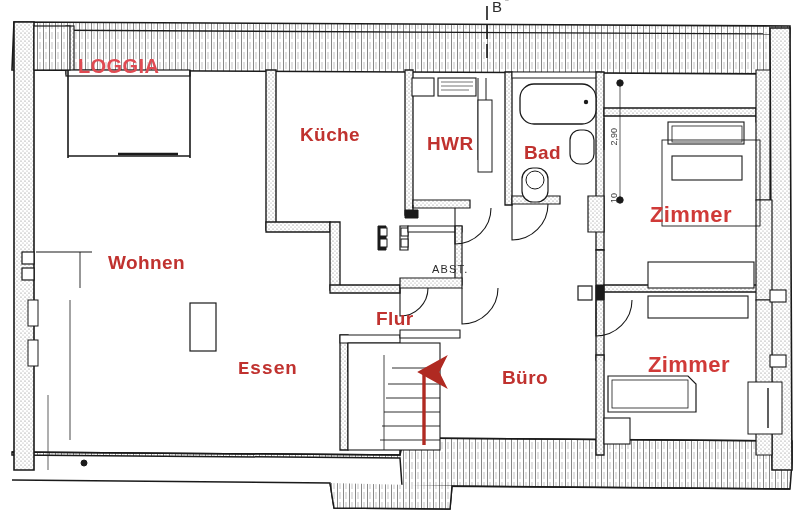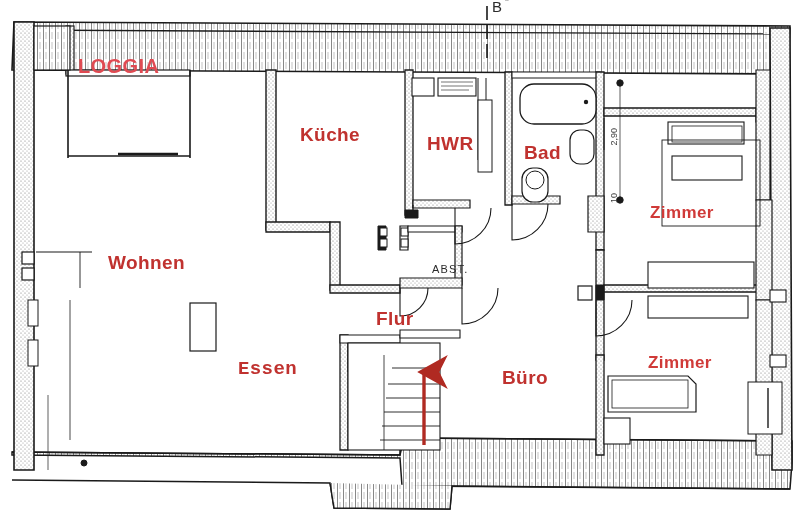--- a/index.html
+++ b/index.html
@@ -4,21 +4,21 @@
 <style>
   html,body{margin:0;padding:0;background:#fff;}
   body{width:800px;height:524px;overflow:hidden;
        font-family:"Liberation Sans",sans-serif;}
   #plan{position:relative;width:800px;height:524px;background:#ffffff;}
   svg{position:absolute;left:0;top:0;}
   .room-label{position:absolute;font-weight:bold;white-space:nowrap;
               letter-spacing:0.4px;line-height:1;margin-top:8px;}
   .lbl-loggia{color:#e04a52;font-size:20px;}
   .lbl-main{color:#c0322f;font-size:19px;}
-  .lbl-small{color:#d03a38;font-size:17px;}
+  .lbl-small{color:#d03a38;font-size:22px;}
   .lbl-black{color:#2a2a2a;font-size:11px;font-weight:normal;
              letter-spacing:1.2px;}
   .dim{position:absolute;color:#3a3a3a;font-size:9px;
        font-family:"Liberation Sans",sans-serif;}
   .vert{writing-mode:vertical-rl;transform:rotate(180deg);}
   .sect{position:absolute;color:#2b2b2b;font-size:15px;}
 </style>
 </head>
 <body>
 

